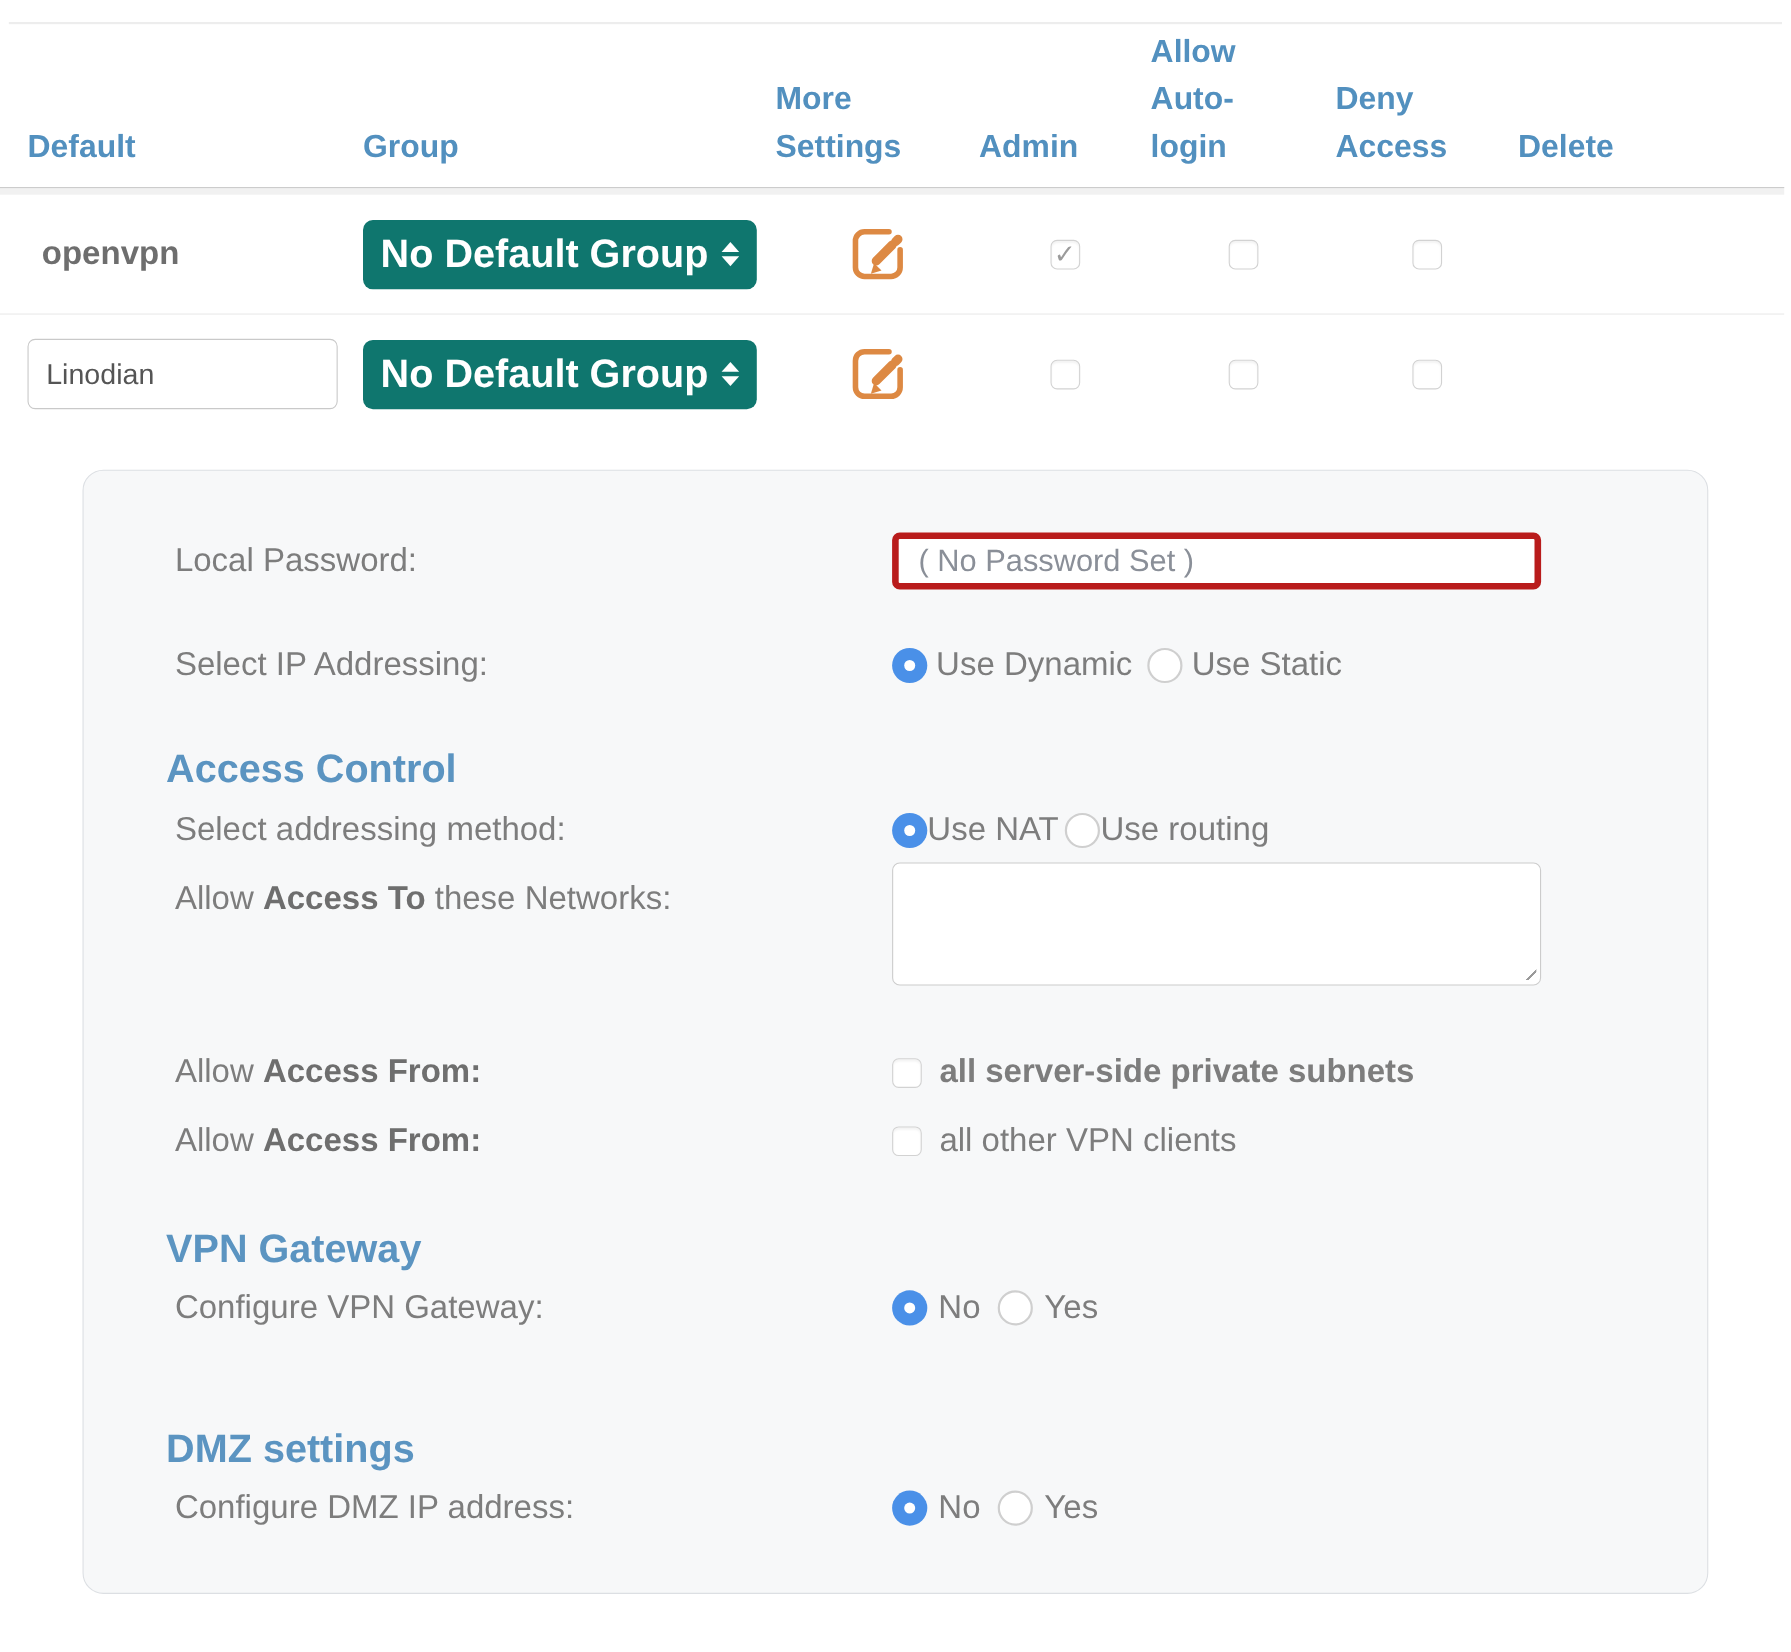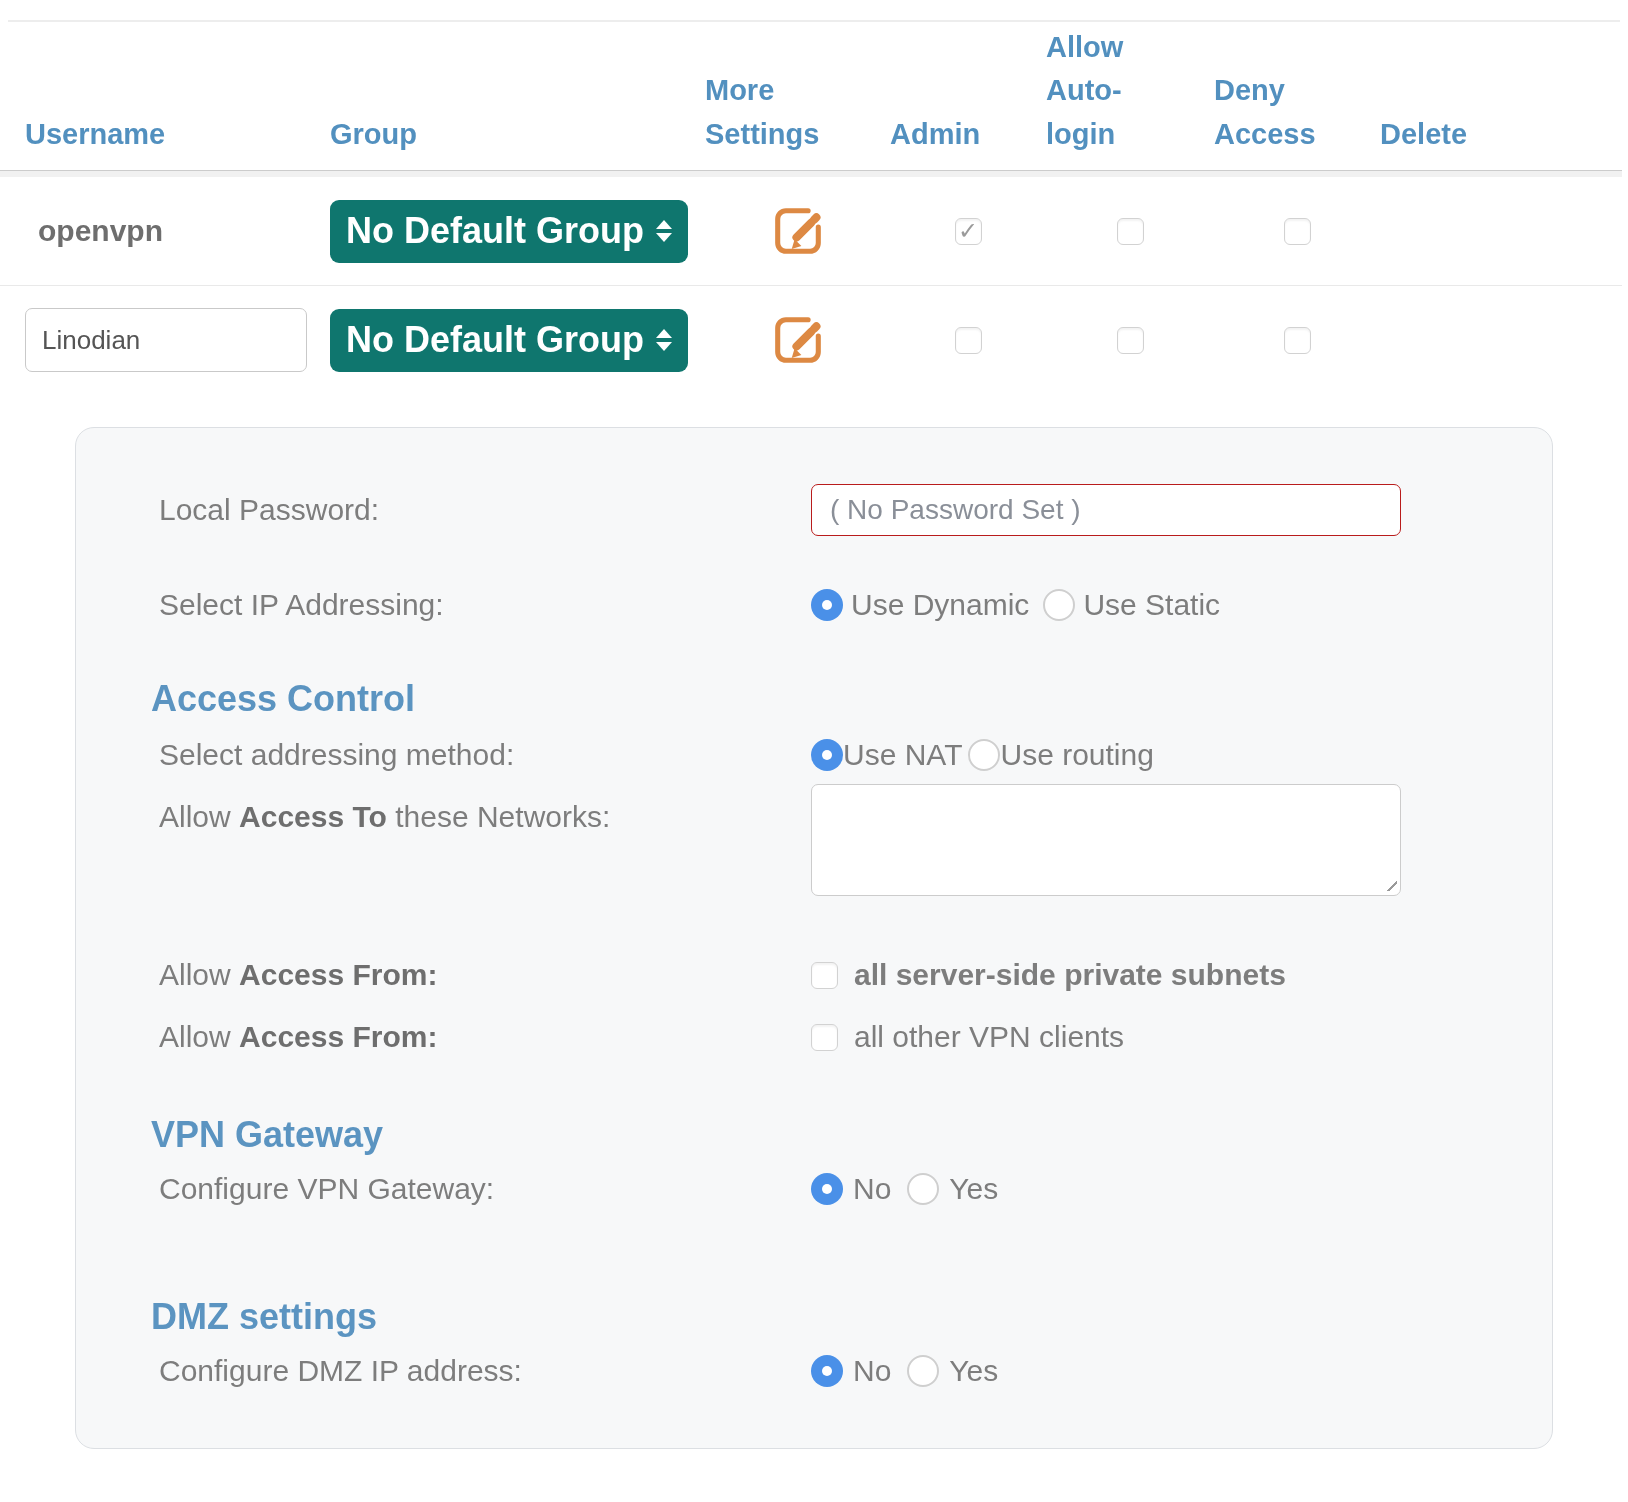--- a/index.html
+++ b/index.html
@@ -69,21 +69,21 @@
   }
   .frow { display:flex; align-items:center; }
   .frow.top { align-items:flex-start; }
   .flabel { flex:0 0 652px; font-size:30px; color:#7d7d7d; }
   .flabel b { color:#6e6e6e; }
   .fctrl { display:flex; align-items:center; }
   .section-h { font-size:36px; font-weight:bold; color:#5b94c1; margin-left:-8px; }
 
   .text-input {
     width:590px; height:52px;
-    border:1px solid #b91c1c; border-radius:7px; background:#fff;
+    border:6px solid #b91c1c; border-radius:7px; background:#fff;
     font-family:"Liberation Sans", sans-serif;
     font-size:28px; color:#555; padding:0 18px; outline:none;
   }
   .text-input::placeholder { color:#8a8f98; opacity:1; }
 
   .radio { display:inline-block; width:32px; height:32px; border-radius:50%; position:relative; flex:0 0 auto; cursor:pointer; }
   .radio.on { background:#4a90e8; }
   .radio.on::after { content:""; position:absolute; left:11px; top:11px; width:10px; height:10px; background:#fff; border-radius:50%; }
   .radio.off { background:#fff; border:2px solid #cfcfcf; }
   .ropt { display:inline-flex; align-items:center; font-size:30px; color:#7d7d7d; cursor:pointer; }
@@ -112,21 +112,21 @@
   .sp-16 { margin-top:16px; }
 </style>
 </head>
 <body>
 
 <div class="top-rule"></div>
 
 <div>
 
   <div class="grid-cols thead">
-    <div class="th">Username</div>
+    <div class="th">Default</div>
     <div class="th">Group</div>
     <div class="th center"><span class="narrow">More Settings</span></div>
     <div class="th center">Admin</div>
     <div class="th center"><span class="narrow">Allow Auto-login</span></div>
     <div class="th center"><span class="narrow">Deny Access</span></div>
     <div class="th center">Delete</div>
   </div>
 
   <div class="header-sep"></div>
 

